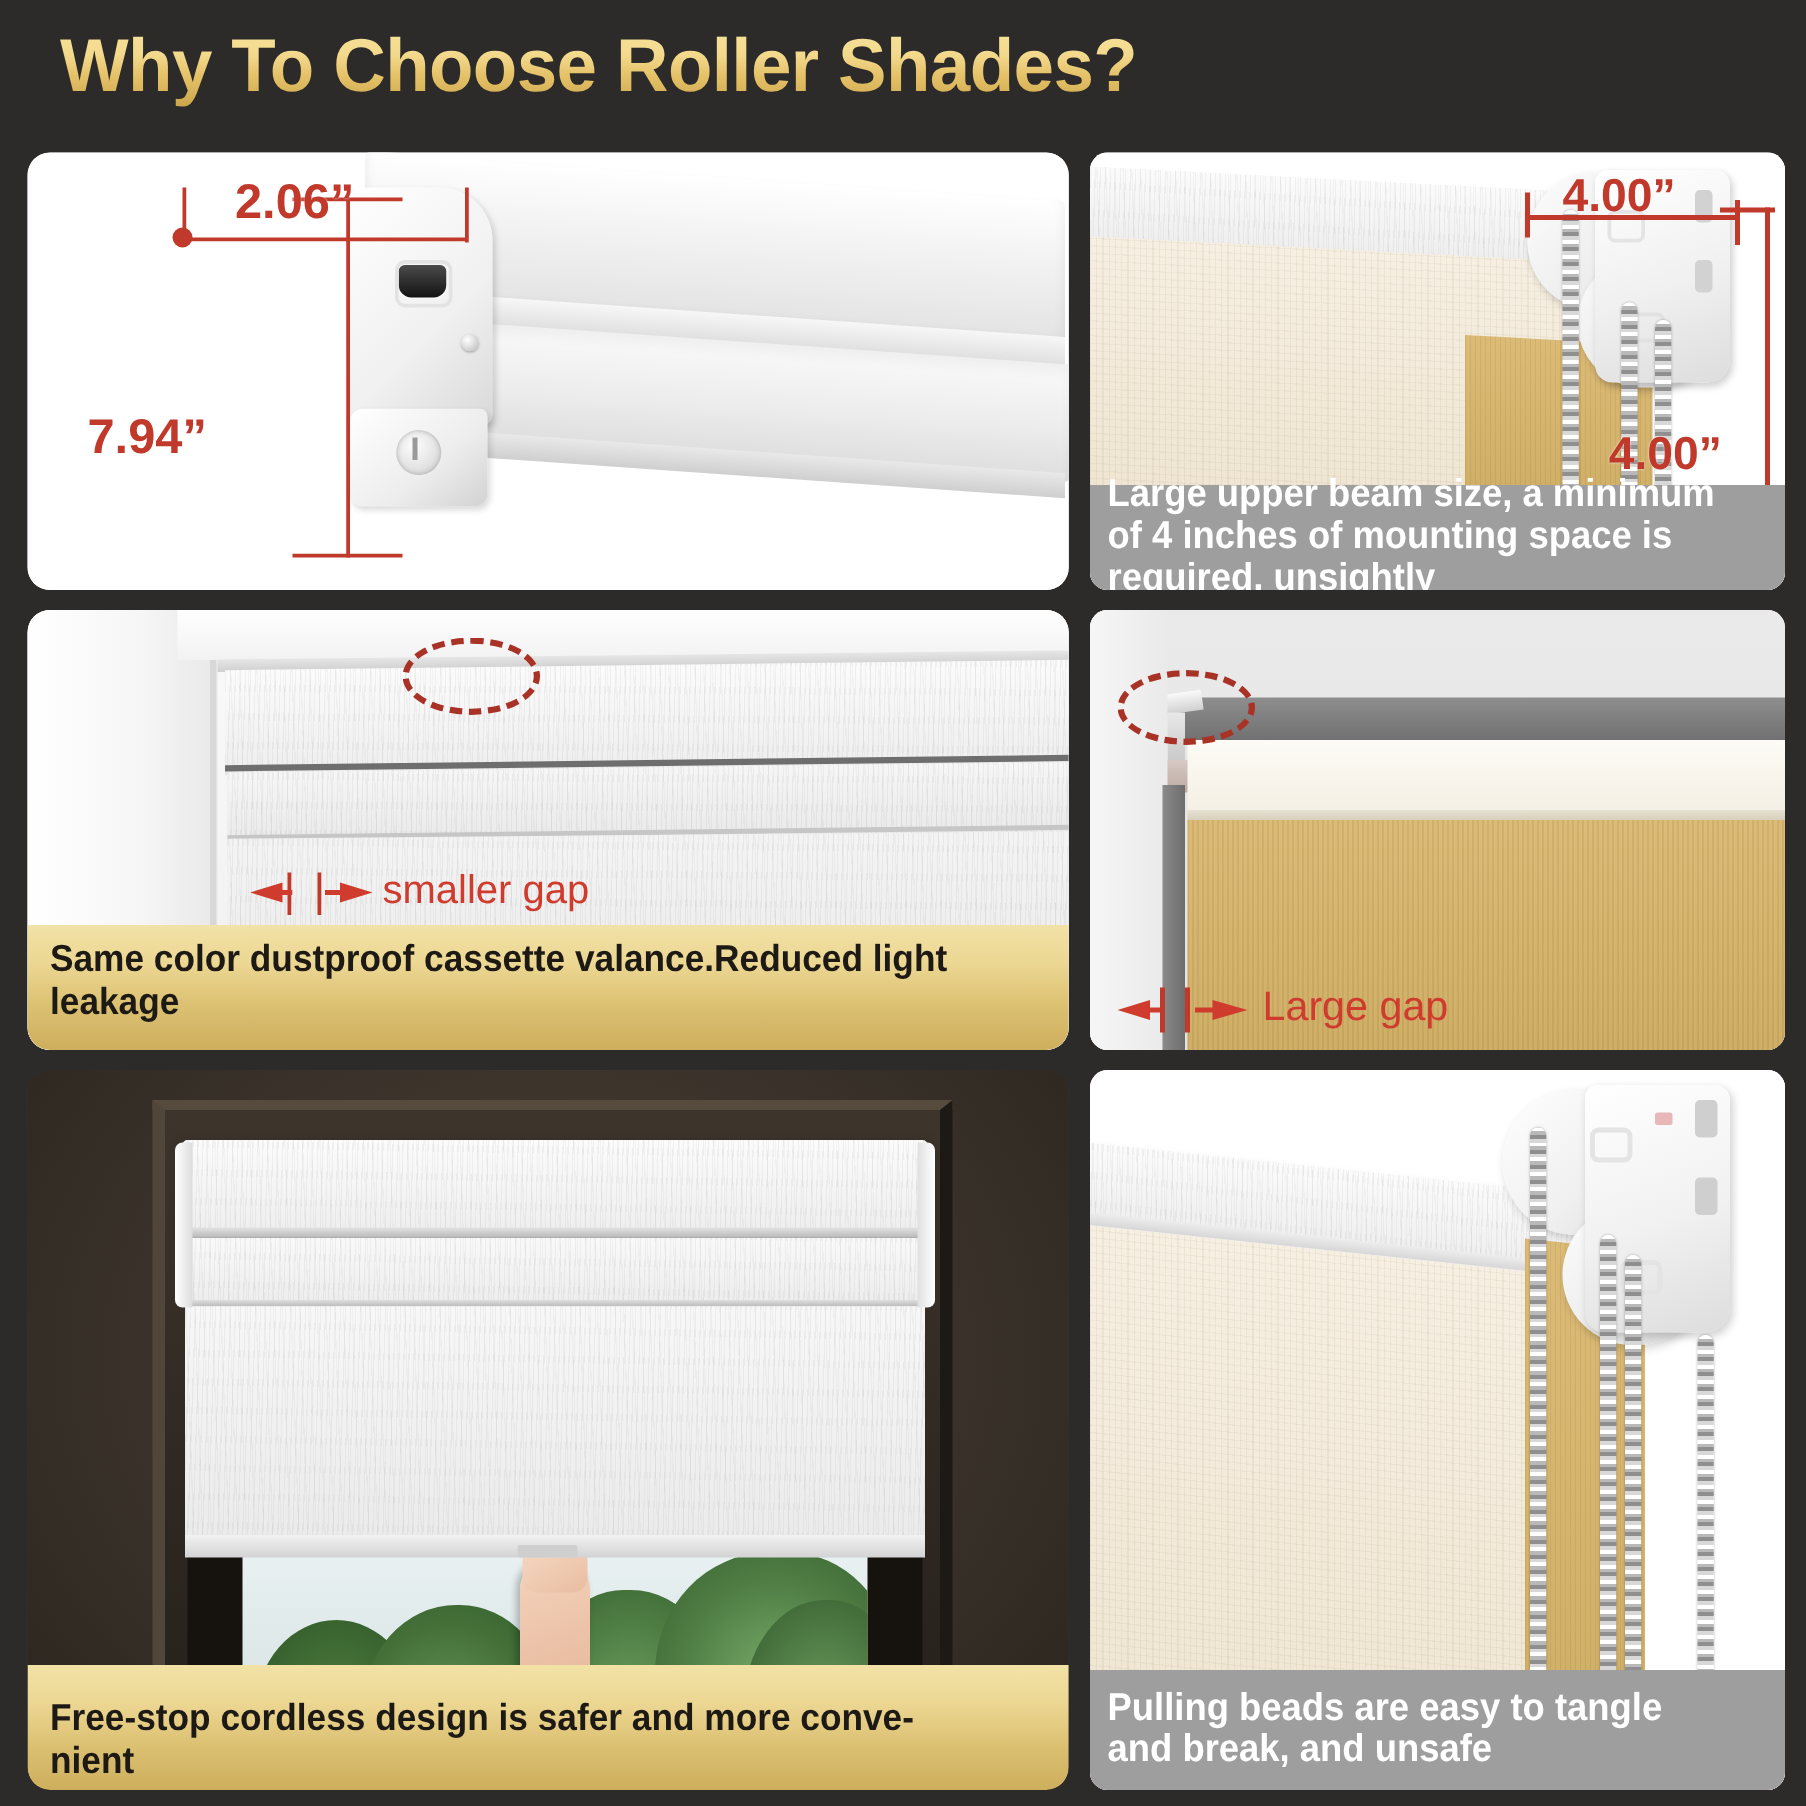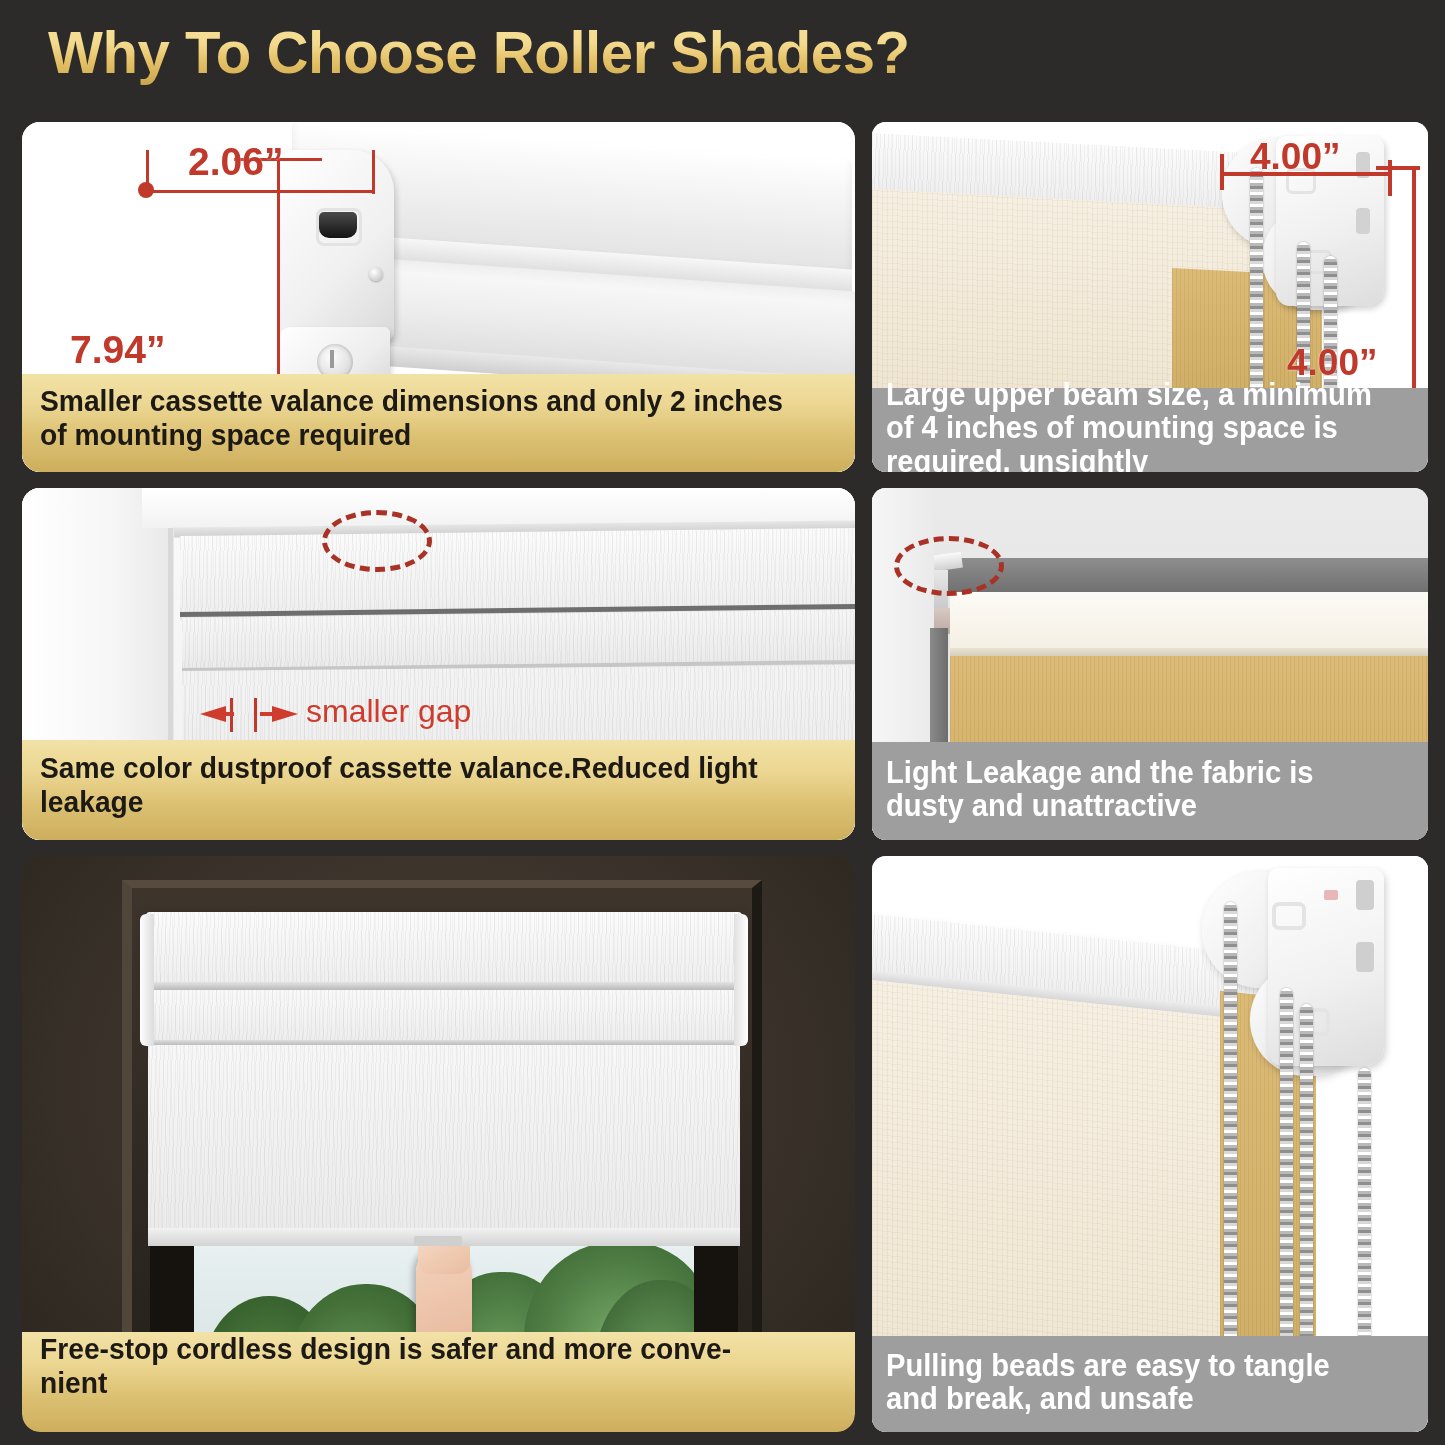--- a/index.html
+++ b/index.html
@@ -173,23 +173,20 @@
       <div class="rline" style="left:212px; top:321px; width:88px; height:3px;"></div>
       <div class="dim" style="left:48px; top:206px; font-size:39px;">7.94”</div>
 
       <div class="rline" style="left:124px; top:68px; width:228px; height:3px;"></div>
       <div class="rline" style="left:124px; top:28px; width:3px; height:44px;"></div>
       <div class="rline" style="left:350px; top:28px; width:3px; height:44px;"></div>
       <div style="position:absolute; left:116px; top:60px; width:16px; height:16px; border-radius:50%; background:#c0392b;"></div>
       <div class="dim" style="left:166px; top:18px; font-size:39px;">2.06”</div>
     </div>
 
-    <div class="cap gold" style="height:98px;">
-      <div class="txt">Smaller cassette valance dimensions and only 2 inches of mounting space required</div>
-    </div>
   </div>
 
   <div class="panel right" style="left:872px; top:12px; width:556px; height:350px; background:#fff;">
     <div class="photo">
       <div style="position:absolute; inset:0; background:#ffffff;"></div>
 
       <div class="fabric-white" style="position:absolute; left:0; top:22px; width:420px; height:60px;
            transform:skewY(3deg); border-radius:0 14px 14px 0;"></div>
       <div class="fabric-cream" style="position:absolute; left:0; top:78px; width:418px; height:200px;
            transform:skewY(3deg);"></div>
@@ -313,23 +310,20 @@
         <polygon points="0,12 26,4 26,20" fill="#cf3b2c"></polygon>
         <rect x="24" y="10" width="10" height="4" fill="#cf3b2c"></rect>
       </svg>
       <svg style="position:absolute; left:84px; top:308px;" width="44" height="24">
         <polygon points="42,12 14,4 14,20" fill="#cf3b2c"></polygon>
         <rect x="0" y="10" width="16" height="4" fill="#cf3b2c"></rect>
       </svg>
       <div class="gaplabel" style="left:138px; top:298px; font-size:33px;">Large gap</div>
     </div>
 
-    <div class="cap gray" style="height:98px;">
-      <div class="txt">Light Leakage and the fabric is dusty and unattractive</div>
-    </div>
   </div>
 
   <div class="panel left" style="left:22px; top:746px; width:833px; height:576px; background:#3b332c;">
     <div class="photo">
 
       <div style="position:absolute; inset:0;
                   background:radial-gradient(ellipse at 50% 40%, #4a4137 0%, #3a322a 55%, #2a241e 100%);"></div>
 
       <div style="position:absolute; left:100px; top:24px; width:640px; height:552px;
                   background:linear-gradient(180deg,#3d342c,#241f1a);
@@ -385,21 +379,21 @@
 
       <div style="position:absolute; left:392px; top:380px; width:48px; height:10px;
                   background:#cfcfcf; border-radius:2px;"></div>
 
       <div style="position:absolute; left:118px; top:58px; width:14px; height:132px;
                   background:linear-gradient(90deg,#ffffff,#dcdcdc); border-radius:6px 0 0 6px;"></div>
       <div style="position:absolute; left:712px; top:58px; width:14px; height:132px;
                   background:linear-gradient(90deg,#e0e0e0,#ffffff); border-radius:0 6px 6px 0;"></div>
     </div>
 
-    <div class="cap gold" style="height:100px; align-items:flex-start; padding-top:0;">
+    <div class="cap gold" style="height:100px; align-items:flex-start; padding-top:26px;">
       <div class="txt">
         <span>Free-stop cordless design is safer and more conve-</span><br>
         <span>nient</span>
       </div>
     </div>
   </div>
 
   <div class="panel right" style="left:872px; top:746px; width:556px; height:576px; background:#f0abfc;">
     <div class="photo">
       <div style="position:absolute; inset:0; background:#ffffff;"></div>

